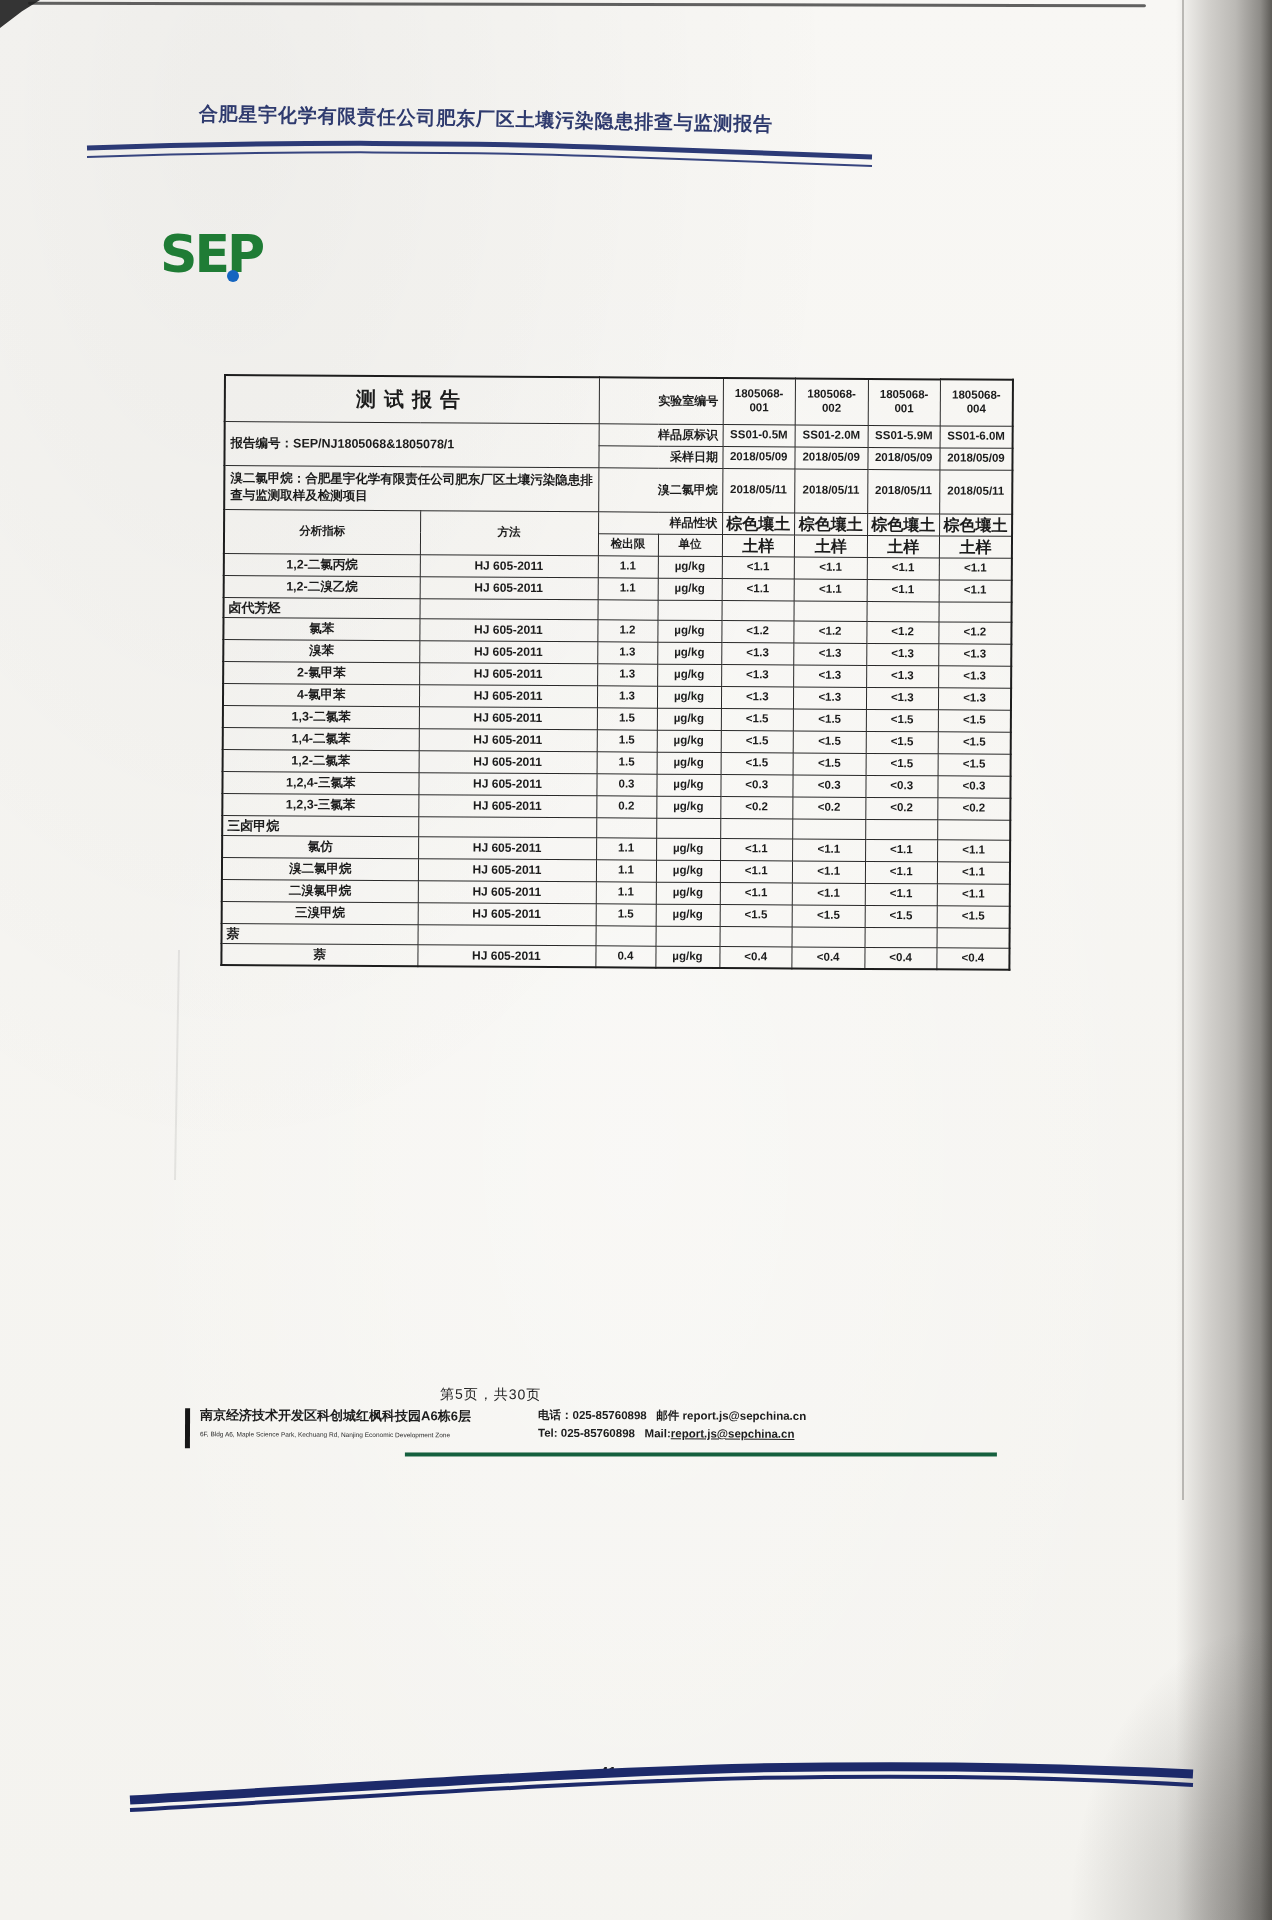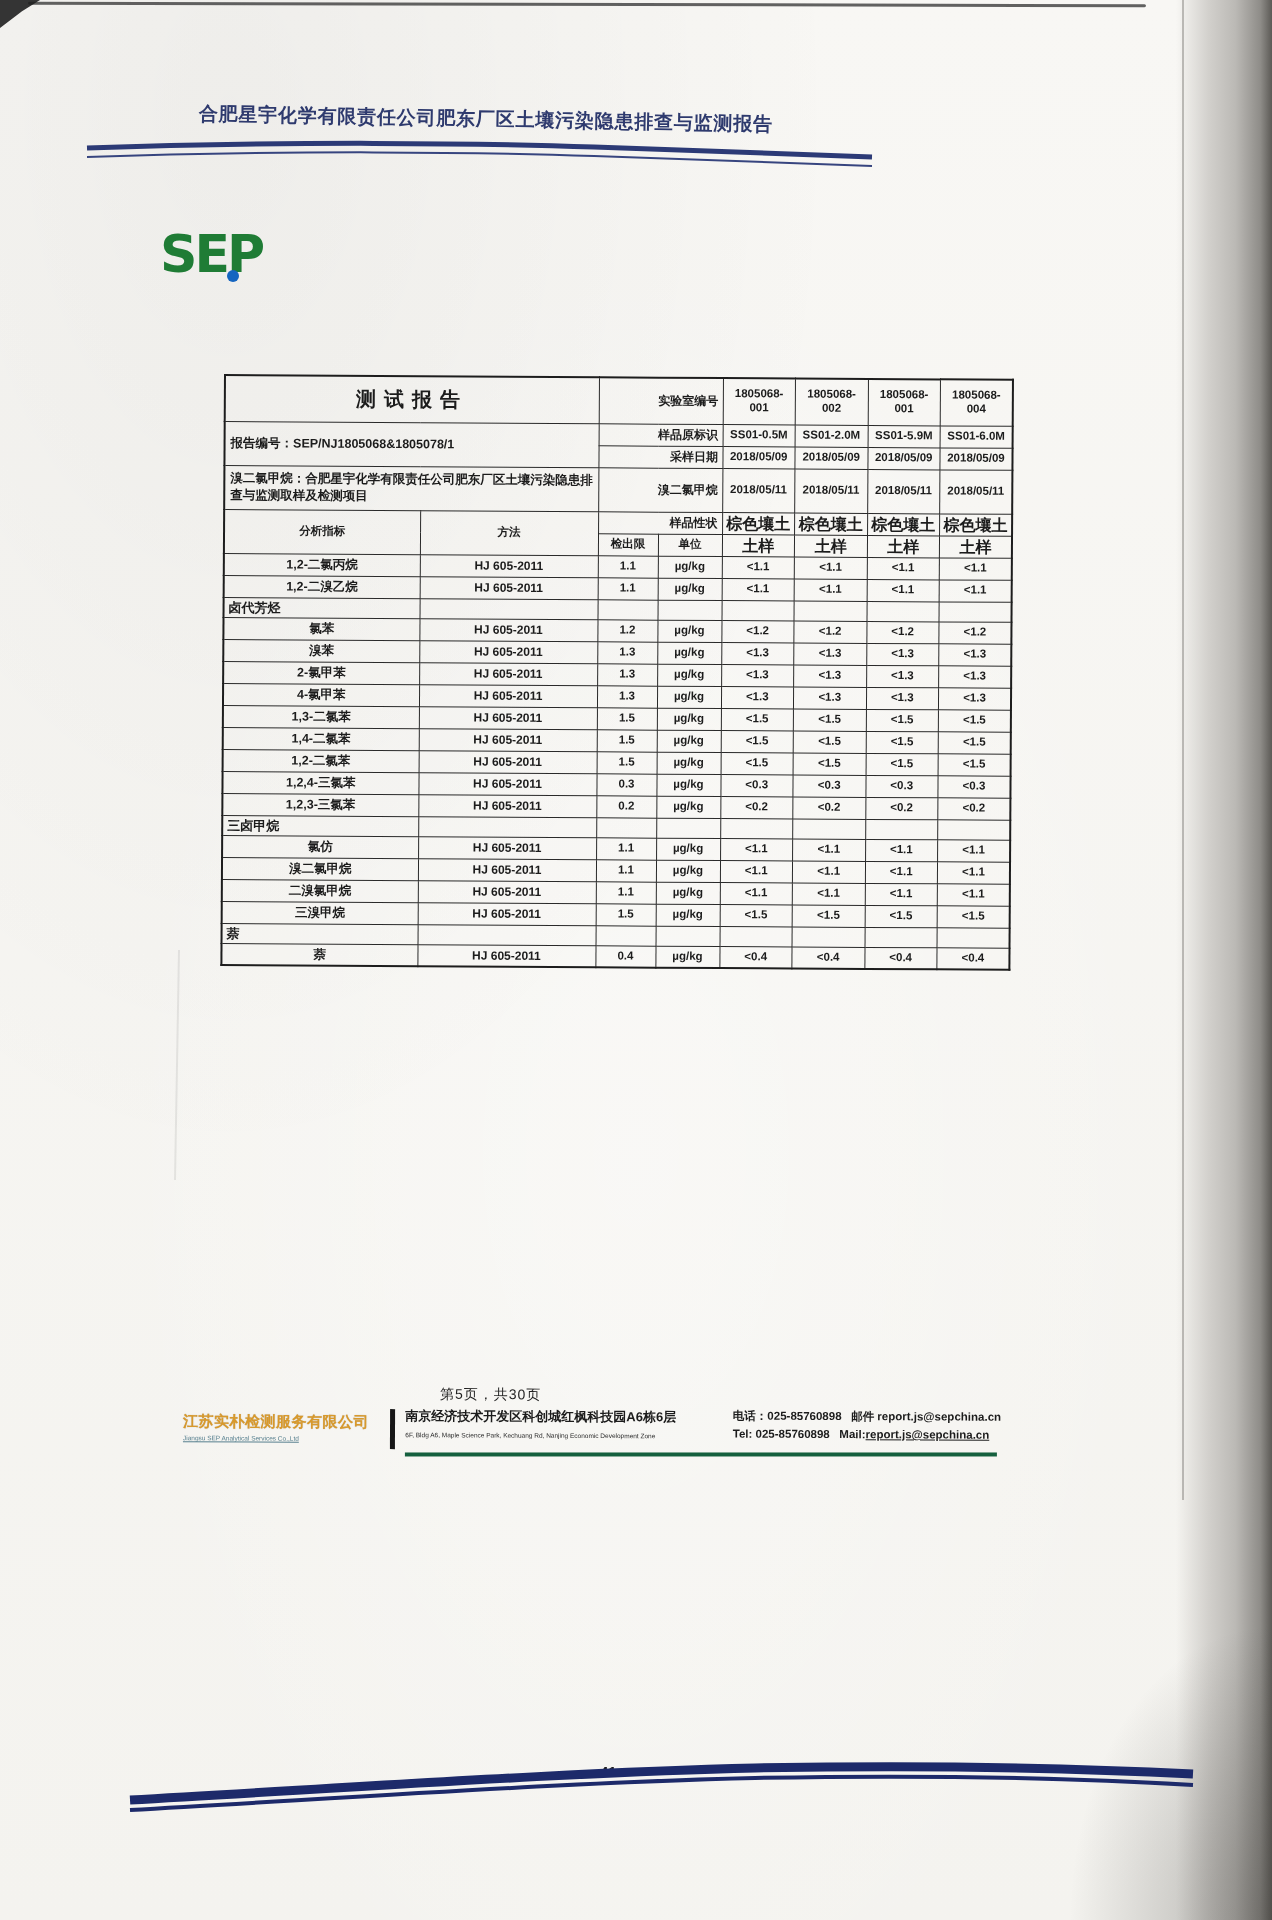--- a/index.html
+++ b/index.html
@@ -341,24 +341,20 @@
           <td class="val">&lt;0.4</td>
           <td class="val">&lt;0.4</td>
           <td class="val">&lt;0.4</td>
         </tr>
       </tbody>
   </table>
 
   <div class="page-indicator">第5页，共30页</div>
 
   <div class="company-block">
-    <div class="co-left">
-      <div class="co-name">江苏实朴检测服务有限公司</div>
-      <div class="co-name-en">Jiangsu SEP Analytical Services Co.,Ltd</div>
-    </div>
     <div class="co-divider"></div>
     <div class="co-mid">
       <div class="addr-cn">南京经济技术开发区科创城红枫科技园A6栋6层</div>
       <div class="addr-en">6F, Bldg A6, Maple Science Park, Kechuang Rd, Nanjing Economic Development Zone</div>
     </div>
     <div class="co-right">
       <div class="l1">
         <span>电话：025-85760898</span>&nbsp;&nbsp;
         <span>邮件</span>
         <span>report.js@sepchina.cn</span>

